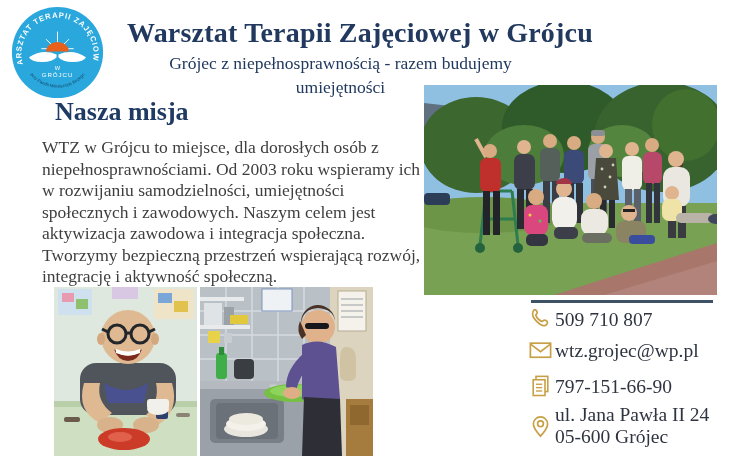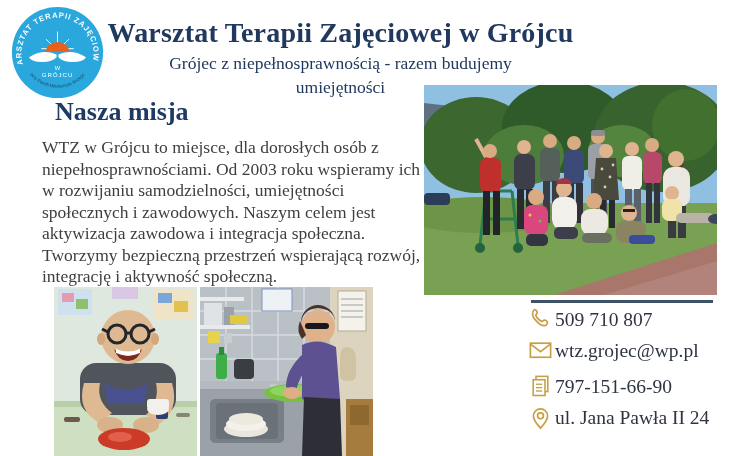--- a/index.html
+++ b/index.html
@@ -5,21 +5,21 @@
   * { margin:0; padding:0; box-sizing:border-box; }
   html,body { background:#e9e9e9; }
   .page {
     position:relative; width:730px; height:456px; background:#ffffff;
     overflow:hidden; font-family:"Liberation Serif", serif; margin:0 auto;
   }
   
   .logo { position:absolute; left:10px; top:5px; width:95px; height:95px; }
   .title-block { position:absolute; left:88px; top:16px; width:505px; text-align:center; }
   .main-title {
-    font-size:28px; font-weight:700; color:#21395e; letter-spacing:.2px; line-height:1.2;
+    font-size:28px; font-weight:700; color:#21395e; letter-spacing:.2px; line-height:1.2;text-align:right;
   }
   .subtitle {
     font-size:17.5px; color:#21395e; line-height:1.22; margin-top:3px;
   }
   
   .mission-heading {
     position:absolute; left:55px; top:97px; font-size:26px; font-weight:700; color:#1f3a63;
   }
   .mission-body {
     position:absolute; left:42px; top:137px; width:388px;
@@ -360,17 +360,18 @@
       <span class="contact-text">797-151-66-90</span>
     </div>
 
     <div class="contact-row">
       <svg class="contact-icon" viewBox="0 0 24 24">
         <path d="M12 21.5c-4.2-4.6-6.3-7.8-6.3-10.8a6.3 6.3 0 1 1 12.6 0c0 3-2.1 6.2-6.3 10.8z" fill="none" stroke="#c79f45" stroke-width="1.5"></path>
         <circle cx="12" cy="10.5" r="2.6" fill="none" stroke="#c79f45" stroke-width="1.5"></circle>
       </svg>
       <span class="contact-text">
         <span style="display:block;">ul. Jana Pawła II 24</span>
+        <span style="display:block;">05-600 Grójec</span>
       </span>
     </div>
 
   </div>
 </div>
 
 </body></html>

